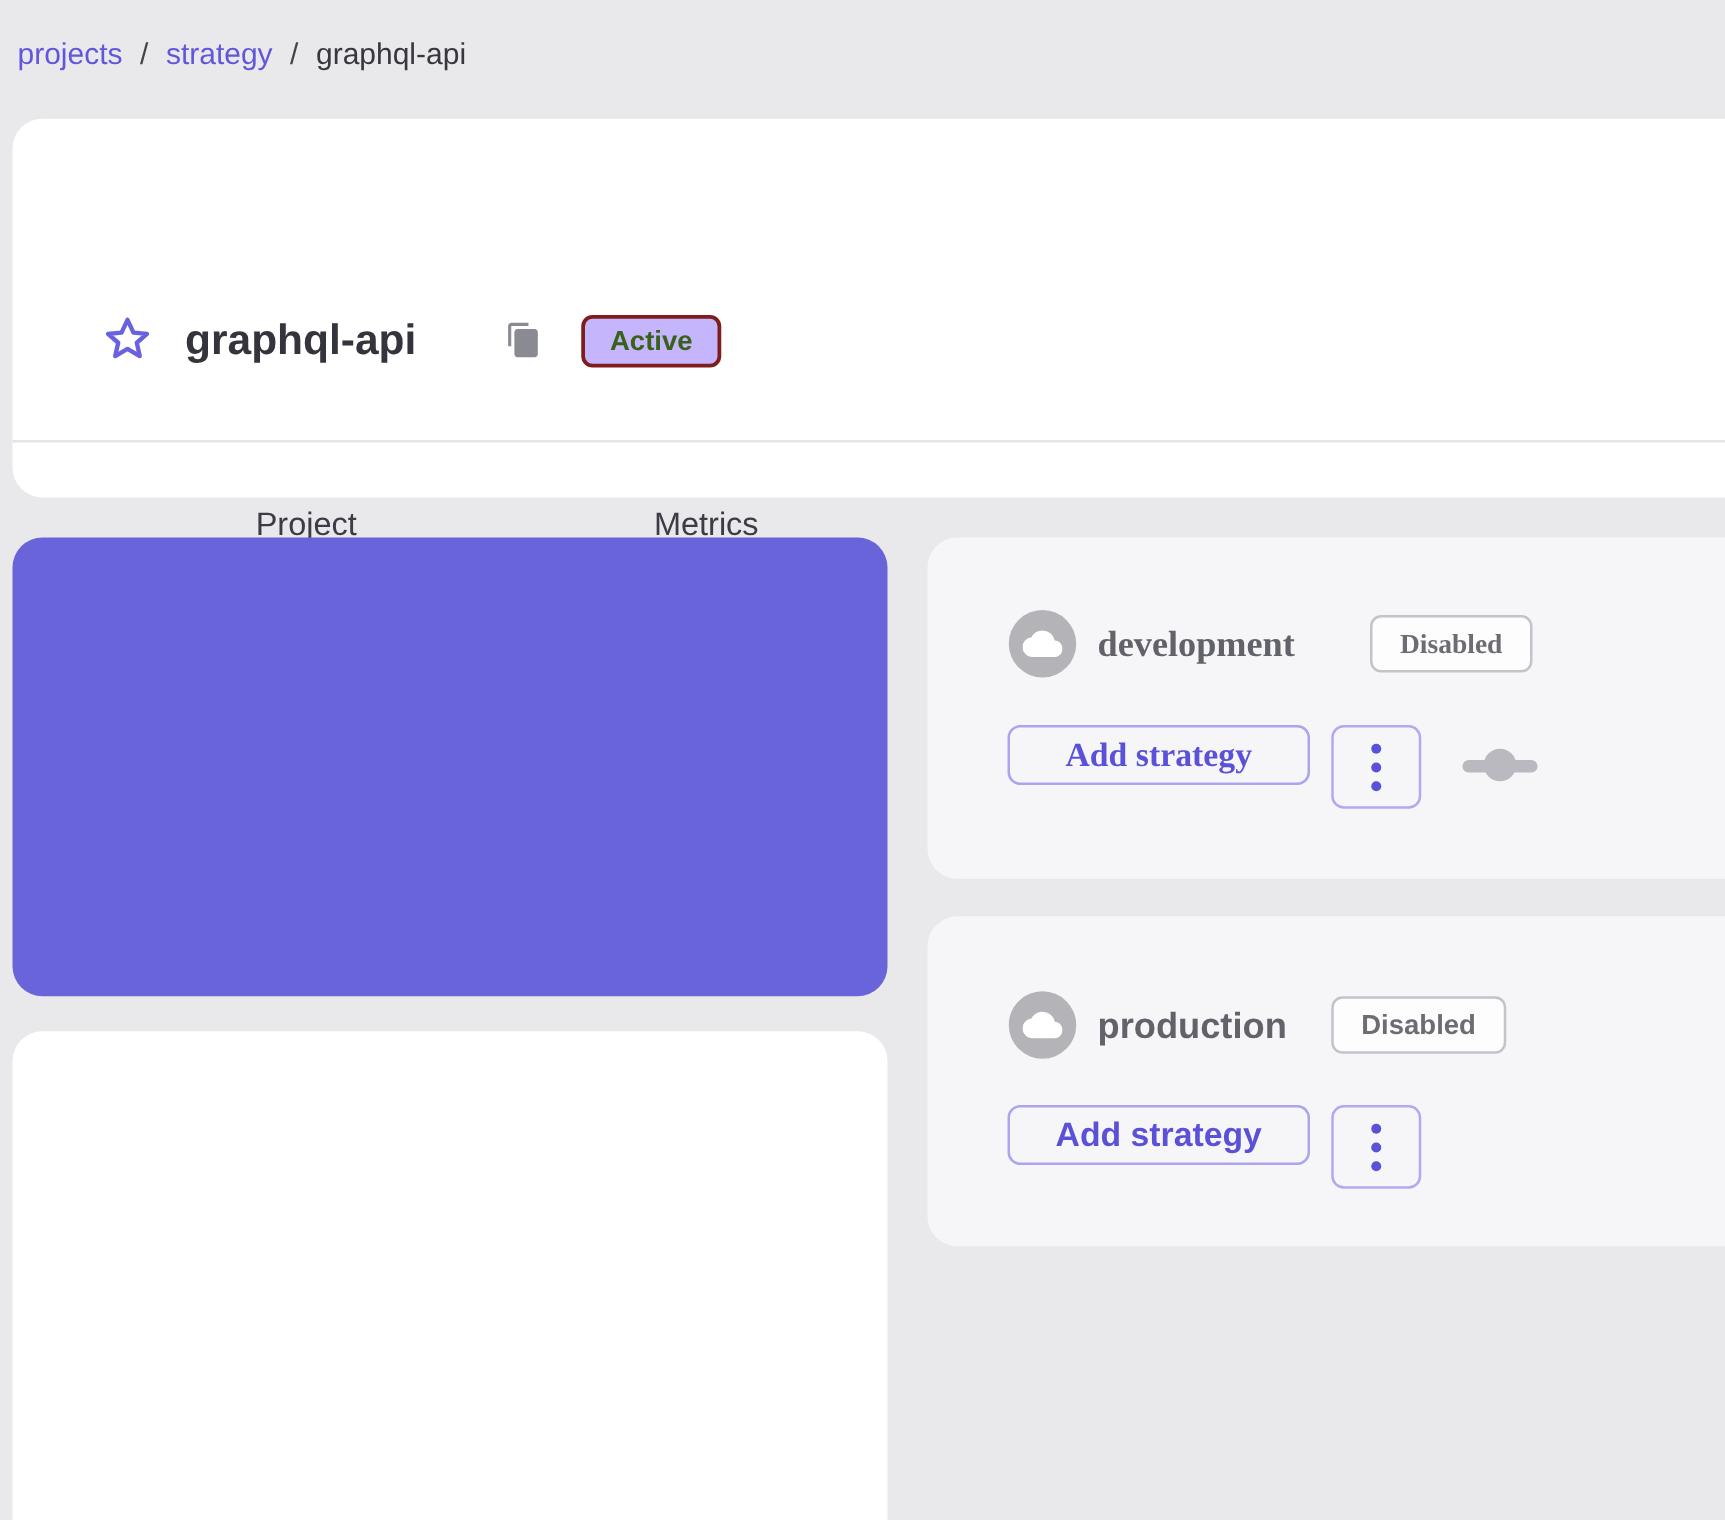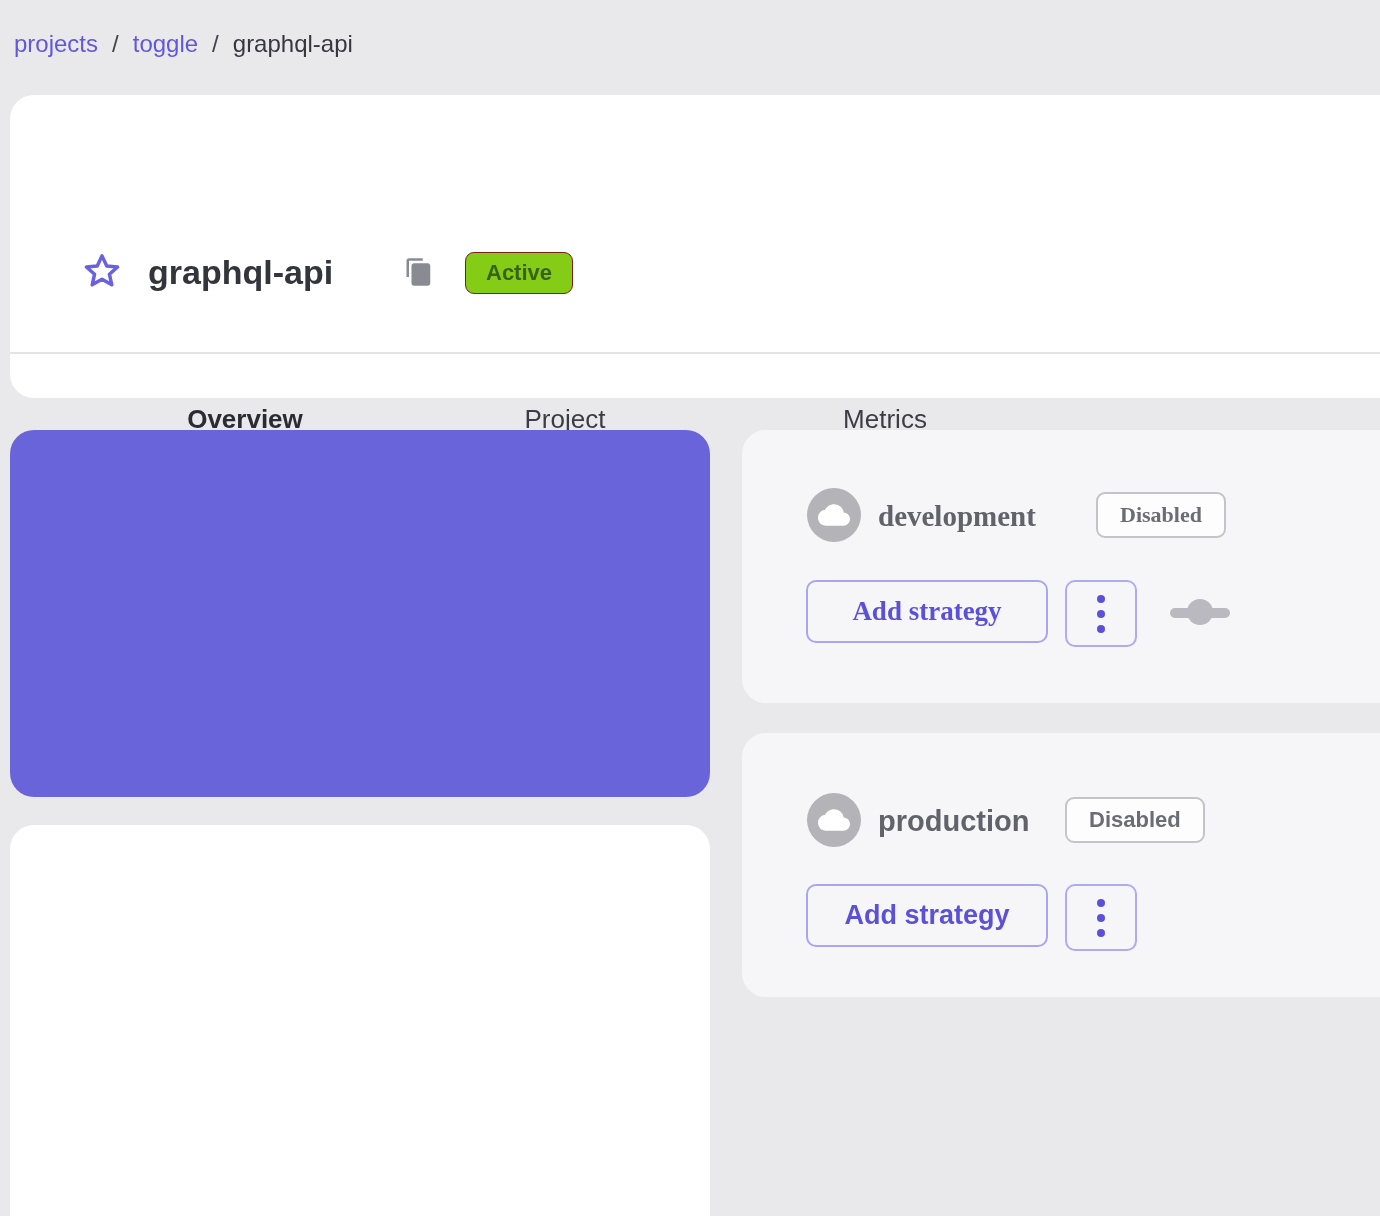--- a/index.html
+++ b/index.html
@@ -19,21 +19,21 @@
   .crumb-current { color:#37373f; }
 
   
   .top-card { left:10px; top:95px; right:0; height:303px; background:#ffffff; border-radius:24px 0 0 24px; }
   .header-row { position:absolute; left:0; top:0; right:0; height:162px; }
   .star-icon { position:absolute; left:70px; top:155px; width:44px; height:44px; cursor:pointer; }
   .feature-title { position:absolute; left:138px; top:158px; font-size:34px; color:#34343c; }
   .copy-icon { position:absolute; left:394px; top:160px; width:30px; height:34px; cursor:pointer; }
   .active-chip {
     position:absolute; left:455px; top:157px; height:42px; padding:0 20px;
-    background:#84cc16; border:1px solid #7f1d1d; border-radius:9px;
+    background:#c4b5fd; border:3px solid #7f1d1d; border-radius:9px;
     display:flex; align-items:center; font-size:22px; font-weight:bold; color:#38611a;
   }
   .header-divider { position:absolute; left:0; top:257px; right:0; height:2px; background:#e4e4e7; }
   .tabs { position:absolute; left:75px; top:258px; height:132px; display:flex; }
   .tab { width:320px; display:flex; align-items:center; justify-content:center;
          font-size:26px; color:#3c3c44; cursor:pointer; }
   .tab.active { font-weight:bold; color:#2b2b33; }
   .tab-underline { position:absolute; left:75px; top:295px; width:320px; height:8px; background:#6964da; }
 
   
@@ -50,38 +50,38 @@
   
   .env-card { left:742px; right:0; background:#f6f6f8; border-radius:24px 0 0 24px; }
   .env-card.dev { top:430px; height:273px;font-family:Liberation Serif, serif; }
   .env-card.prod { top:733px; height:264px; }
   .env-avatar { position:absolute; width:54px; height:54px; background:#b3b3b8; border-radius:50%;
                 display:flex; align-items:center; justify-content:center; }
   .env-name { position:absolute; font-size:29px; font-weight:600; color:#62626b; }
   .disabled-chip { position:absolute; height:46px; padding:0 22px; background:#fdfdfe;
                    border:2px solid #c3c3c9; border-radius:9px; display:flex; align-items:center;
                    font-size:22px; font-weight:bold; color:#6c6c75; }
-  .add-strategy-btn { position:absolute; width:242px; height:63px; background:transparent;
+  .add-strategy-btn { position:absolute; width:242px; height:48px; background:transparent;
                       border:2px solid #aba4ee; border-radius:10px; font-family:inherit;
                       font-size:27px; font-weight:bold; color:#5b51d8; cursor:pointer; }
   .kebab-btn { position:absolute; width:72px; height:67px; background:transparent;
                border:2px solid #b1aaf0; border-radius:10px; cursor:pointer;
                display:flex; flex-direction:column; align-items:center; justify-content:center; gap:7px; }
   .kebab-dot { width:8px; height:8px; border-radius:50%; background:#5b51d8; }
   .slider-icon { position:absolute; width:60px; height:28px; }
   .slider-track { position:absolute; left:0; top:10px; width:60px; height:10px; background:#b9b9bf; border-radius:5px; }
   .slider-knob { position:absolute; left:17px; top:1px; width:26px; height:26px; background:#b9b9bf; border-radius:50%; }
 </style>
 </head>
 <body>
 
 <nav class="abs breadcrumb">
   <span class="crumb-link">projects</span>
   <span class="crumb-sep">/</span>
-  <span class="crumb-link">toggle</span>
+  <span class="crumb-link">strategy</span>
   <span class="crumb-sep">/</span>
   <span class="crumb-current">graphql-api</span>
 </nav>
 
 <section class="abs top-card">
   <div class="header-row">
     <span class="star-icon">
       <svg viewBox="0 0 24 24" width="44" height="44">
         <path d="M12 3.2l2.6 5.55 5.9.55-4.45 3.9 1.3 5.8L12 15.9 6.65 19l1.3-5.8L3.5 9.3l5.9-.55z" fill="none" stroke="#6a61e0" stroke-width="1.9" stroke-linejoin="round"></path>
       </svg>
@@ -89,21 +89,20 @@
     <h1 class="feature-title">graphql-api</h1>
     <span class="copy-icon">
       <svg viewBox="0 0 24 24" width="30" height="34">
         <path d="M15 1H4c-1.1 0-2 .9-2 2v13h2V3h11V1zm4 4H8c-1.1 0-2 .9-2 2v14c0 1.1.9 2 2 2h11c1.1 0 2-.9 2-2V7c0-1.1-.9-2-2-2z" fill="#8a8a92"></path>
       </svg>
     </span>
     <span class="active-chip">Active</span>
   </div>
   <div class="header-divider"></div>
   <div class="tabs">
-    <div class="tab active">Overview</div>
     <div class="tab">Project</div>
     <div class="tab">Metrics</div>
     <div class="tab-underline"></div>
   </div>
 </section>
 
 <section class="abs purple-card">
   <span class="rotate-icon">
     <svg viewBox="0 0 24 24" width="62" height="62">
       <path d="M12 4V1L8 5l4 4V6c3.31 0 6 2.69 6 6 0 1.01-.25 1.97-.7 2.8l1.46 1.46A7.93 7.93 0 0020 12c0-4.42-3.58-8-8-8zm0 14c-3.31 0-6-2.69-6-6 0-1.01.25-1.97.7-2.8L5.24 7.74A7.93 7.93 0 004 12c0 4.42 3.58 8 8 8v3l4-4-4-4v3z" fill="#ffffff"></path>

